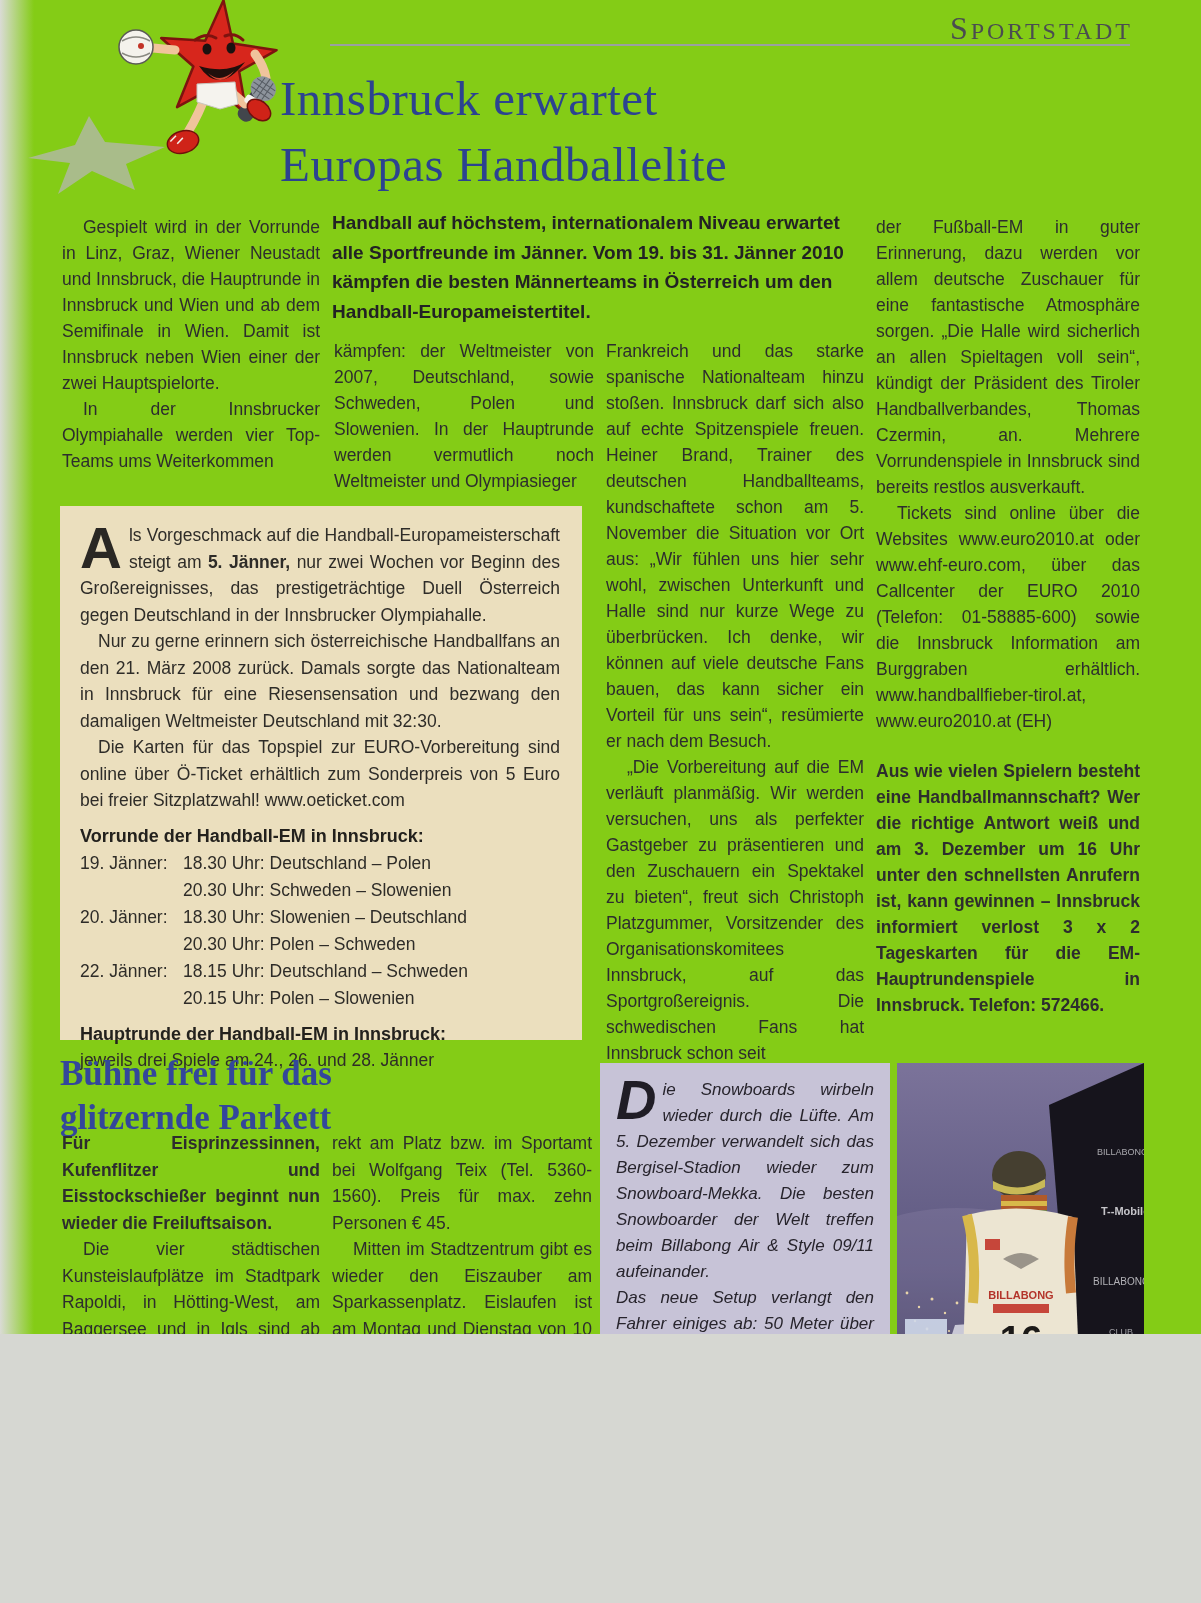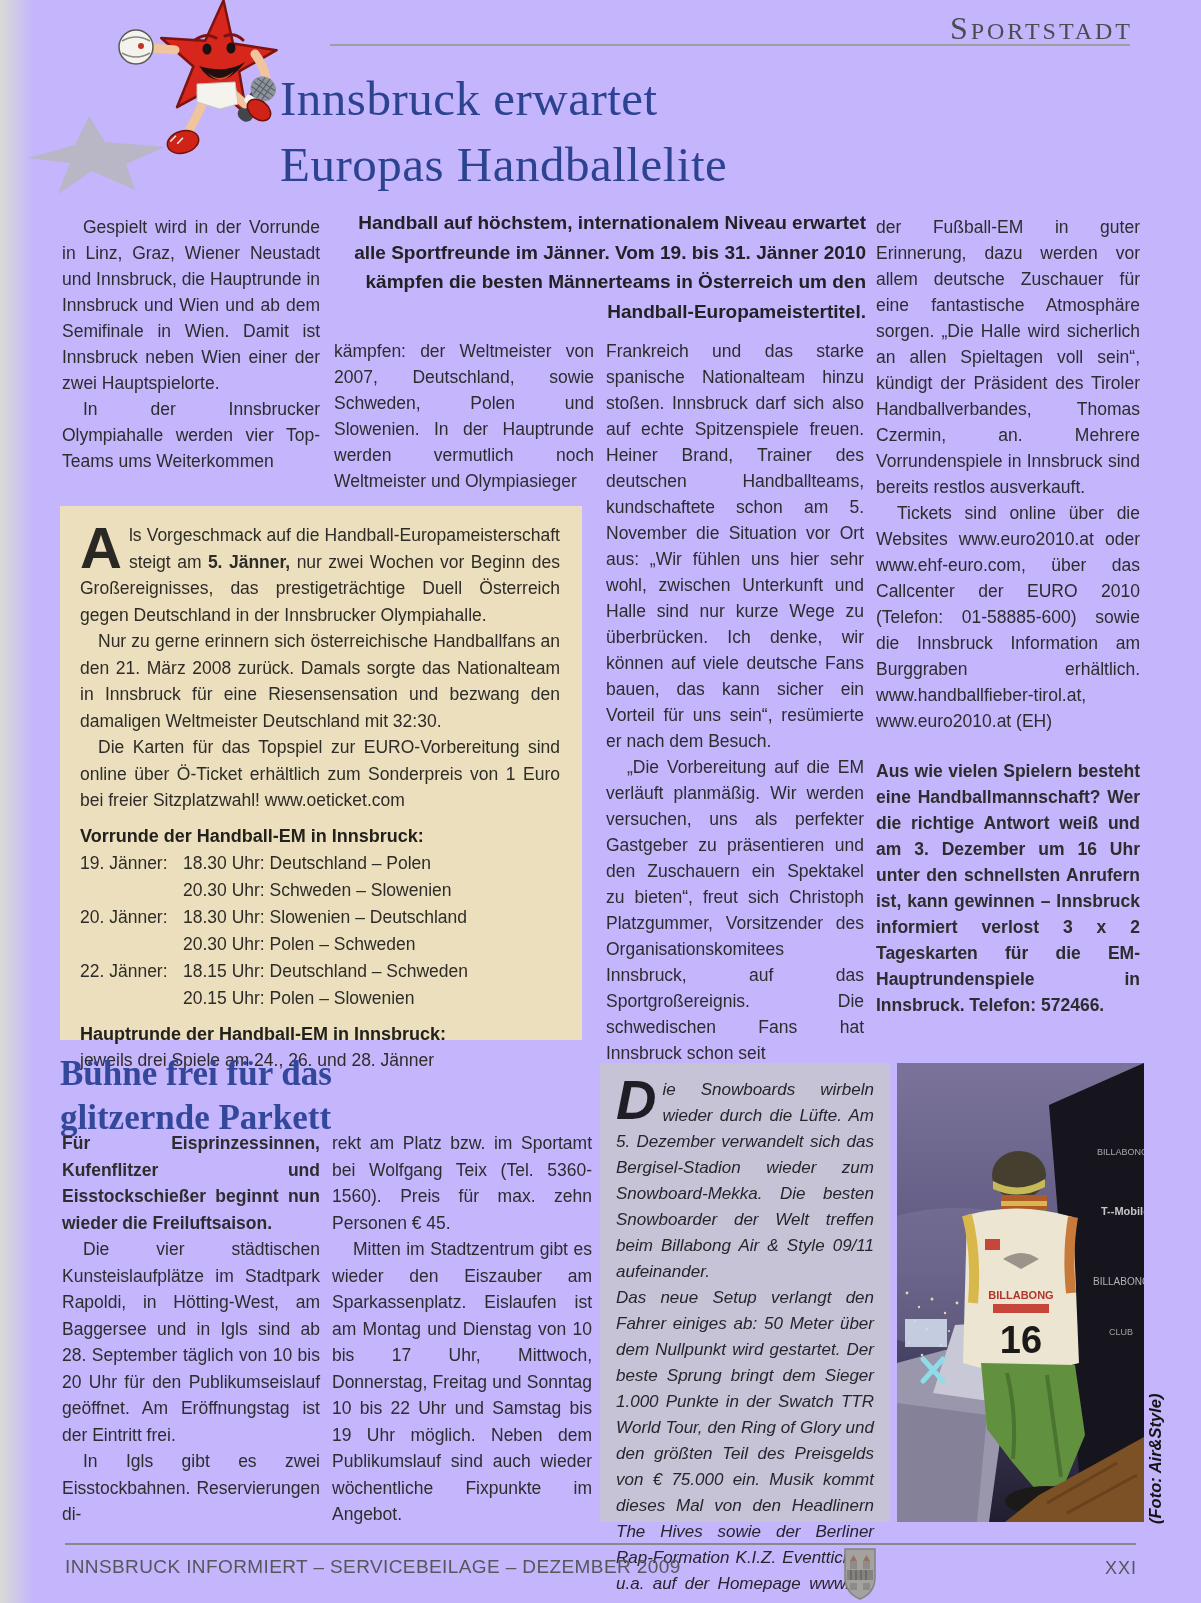--- a/index.html
+++ b/index.html
@@ -1,19 +1,19 @@
 <!DOCTYPE html>
 <html lang="de"><head>
 <meta charset="utf-8">
 <style>
   * { margin:0; padding:0; box-sizing:border-box; }
   html,body { background:#d6d7d2; }
   .page{
-    position:relative; width:1201px; height:1603px; margin:0 auto;
-    background:#c4b5fd; overflow:hidden;
+    position:relative; width:1201px; height:1334px; margin:0 auto;
+    background:#84cc16; overflow:hidden;
     font-family:"Liberation Sans", sans-serif; color:#2d2d2e;
   }
   .page::before{ content:""; position:absolute; left:0; top:0; bottom:0; width:34px;
     background:linear-gradient(90deg,#dadbd5,rgba(237,238,233,0)); pointer-events:none; }
 
   
   .section-label{ position:absolute; top:10px; right:68px;
     font-family:"Liberation Serif", serif; font-size:24px; letter-spacing:3px;
     color:#4a4d50; }
   .section-label::first-letter{ font-size:32px; }
@@ -22,21 +22,21 @@
   
   .headline{ position:absolute; left:280px; top:66px; width:720px; text-align:left;
     font-family:"Liberation Serif", serif; font-weight:normal; font-size:49px; line-height:66px;
     color:#2c4390; letter-spacing:.5px; }
 
   
   .col{ position:absolute; }
   .jt{ text-align:justify; font-size:17.5px; line-height:26px; color:#2d2d2e;
        hyphens:auto; -webkit-hyphens:auto; }
   .ind{ text-indent:21px; }
-  .lead{ position:absolute; left:332px; top:208px; width:534px; text-align:right;
+  .lead{ position:absolute; left:332px; top:208px; width:534px; text-align:left;
     font-weight:bold; font-size:19px; line-height:29.5px; color:#222224; }
   .bold-p{ font-weight:bold; }
   .contest{ font-weight:bold; margin-top:24px; }
 
   
   .infobox{ position:absolute; left:60px; top:506px; width:522px; height:534px;
     background:#ebdfbe; padding:16px 22px 14px 20px; }
   .box-p{ text-align:justify; font-size:17.5px; line-height:26.5px; color:#2e2c28;
     hyphens:auto; -webkit-hyphens:auto; }
   .box-p.ind{ text-indent:18px; }
@@ -143,21 +143,21 @@
     <p class="jt">der Fußball-EM in guter Erinnerung, dazu werden vor allem deutsche Zuschauer für eine fantastische Atmosphäre sorgen. „Die Halle wird sicherlich an allen Spieltagen voll sein“, kündigt der Präsident des Tiroler Handballverbandes, Thomas Czermin, an. Mehrere Vorrundenspiele in Innsbruck sind bereits restlos ausverkauft.</p>
     <p class="jt ind">Tickets sind online über die Websites www.euro2010.at oder www.ehf-euro.com, über das Callcenter der EURO 2010 (Telefon: 01-58885-600) sowie die Innsbruck Information am Burggraben erhältlich. www.handballfieber-tirol.at, www.euro2010.at (EH)</p>
     <p class="jt contest">Aus wie vielen Spielern besteht eine Handballmannschaft? Wer die richtige Antwort weiß und am 3. Dezember um 16 Uhr unter den schnellsten Anrufern ist, kann gewinnen – Innsbruck informiert verlost 3 x 2 Tageskarten für die EM-Hauptrundenspiele in Innsbruck. Telefon: 572466.</p>
   </div>
 
   <div class="infobox">
     <p class="box-p">
       <span class="dropcap">A</span><span>ls Vorgeschmack auf die Handball-Europameisterschaft steigt am </span><b>5. Jänner,</b><span> nur zwei Wochen vor Beginn des Großereignisses, das prestigeträchtige Duell Österreich gegen Deutschland in der Innsbrucker Olympiahalle.</span>
     </p>
     <p class="box-p ind">Nur zu gerne erinnern sich österreichische Handballfans an den 21. März 2008 zurück. Damals sorgte das Nationalteam in Innsbruck für eine Riesensensation und bezwang den damaligen Weltmeister Deutschland mit 32:30.</p>
-    <p class="box-p ind">Die Karten für das Topspiel zur EURO-Vorbereitung sind online über Ö-Ticket erhältlich zum Sonderpreis von 1 Euro bei freier Sitzplatzwahl! www.oeticket.com</p>
+    <p class="box-p ind">Die Karten für das Topspiel zur EURO-Vorbereitung sind online über Ö-Ticket erhältlich zum Sonderpreis von 5 Euro bei freier Sitzplatzwahl! www.oeticket.com</p>
     <p class="box-title">Vorrunde der Handball-EM in Innsbruck:</p>
     <div class="sched">
       <div class="srow">
           <span>19. Jänner:</span>
           <span>18.30 Uhr: Deutschland – Polen</span>
         </div>
       <div class="srow">
           <span></span>
           <span>20.30 Uhr: Schweden – Slowenien</span>
         </div>

